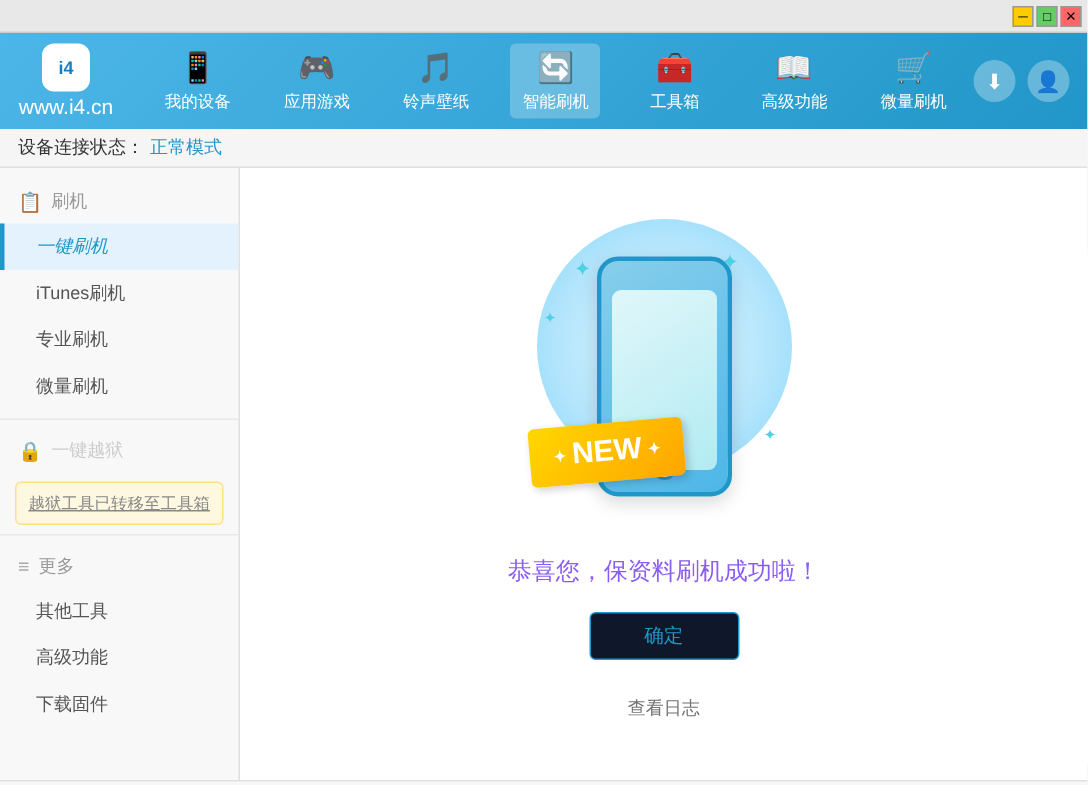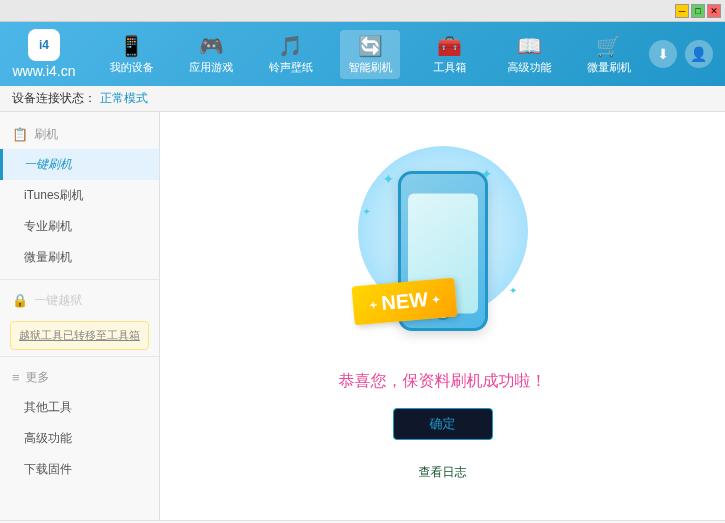--- a/index.html
+++ b/index.html
@@ -213,37 +213,37 @@
 
     
     .star {
       position: absolute;
       color: #4dd0e1;
       font-size: 14px;
       z-index: 3;
     }
 
     .success-text {
-      font-size: 16px; color: #ec4899;
+      font-size: 16px; color: #8b5cf6;
       margin-bottom: 16px; font-weight: 500;
     }
 
     .confirm-btn {
       width: 100px; height: 32px;
       background: #0f172a;
       border: 1px solid #2196c8;
       border-radius: 4px;
       color: #2196c8;
       font-size: 13px;
       cursor: pointer;
       margin-bottom: 24px;
     }
 
     .help-link {
-      font-size: 12px; color: #14532d; cursor: pointer;
+      font-size: 12px; color: #737373; cursor: pointer;
     }
 
     
     .bottom-bar {
       height: 54px;
       background: #f8f8f8;
       border-top: 1px solid #e0e0e0;
       display: flex; align-items: center;
       padding: 0 12px;
     }

